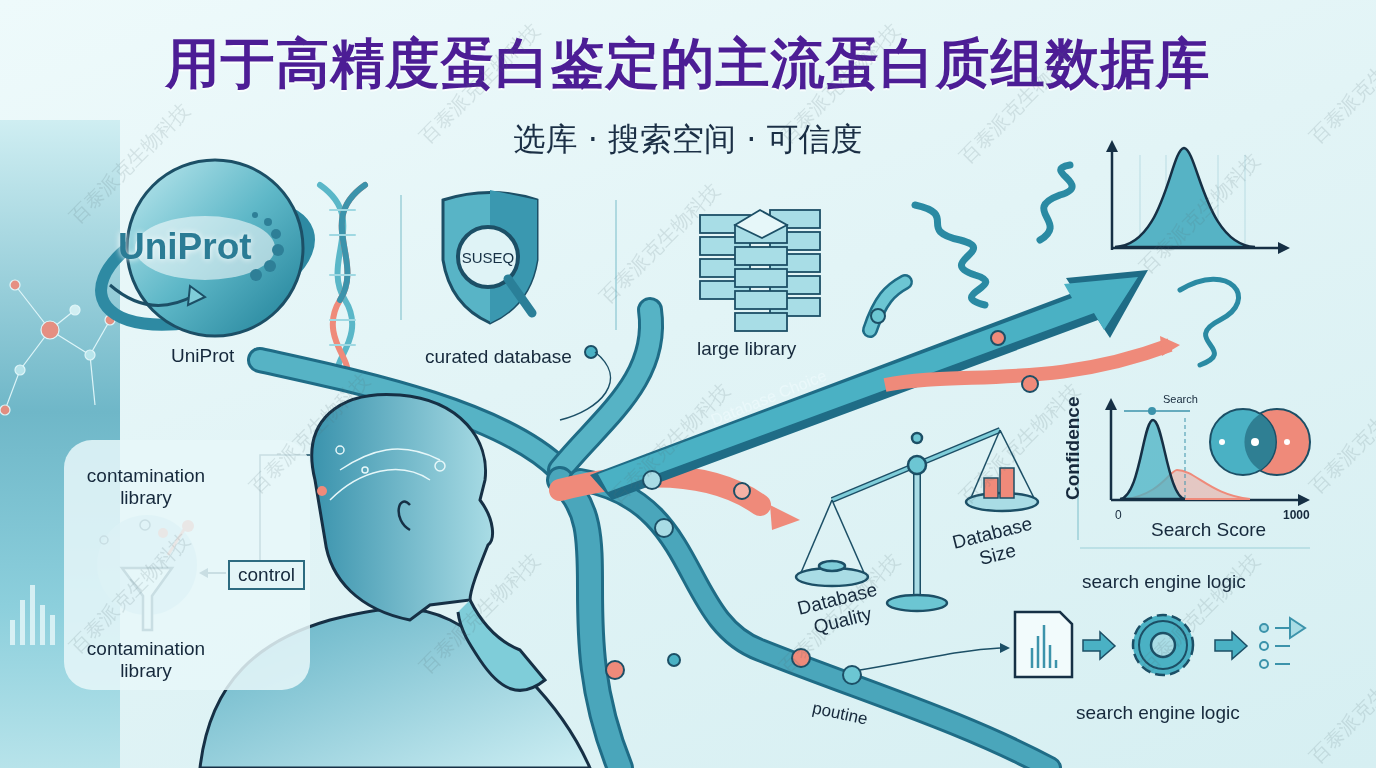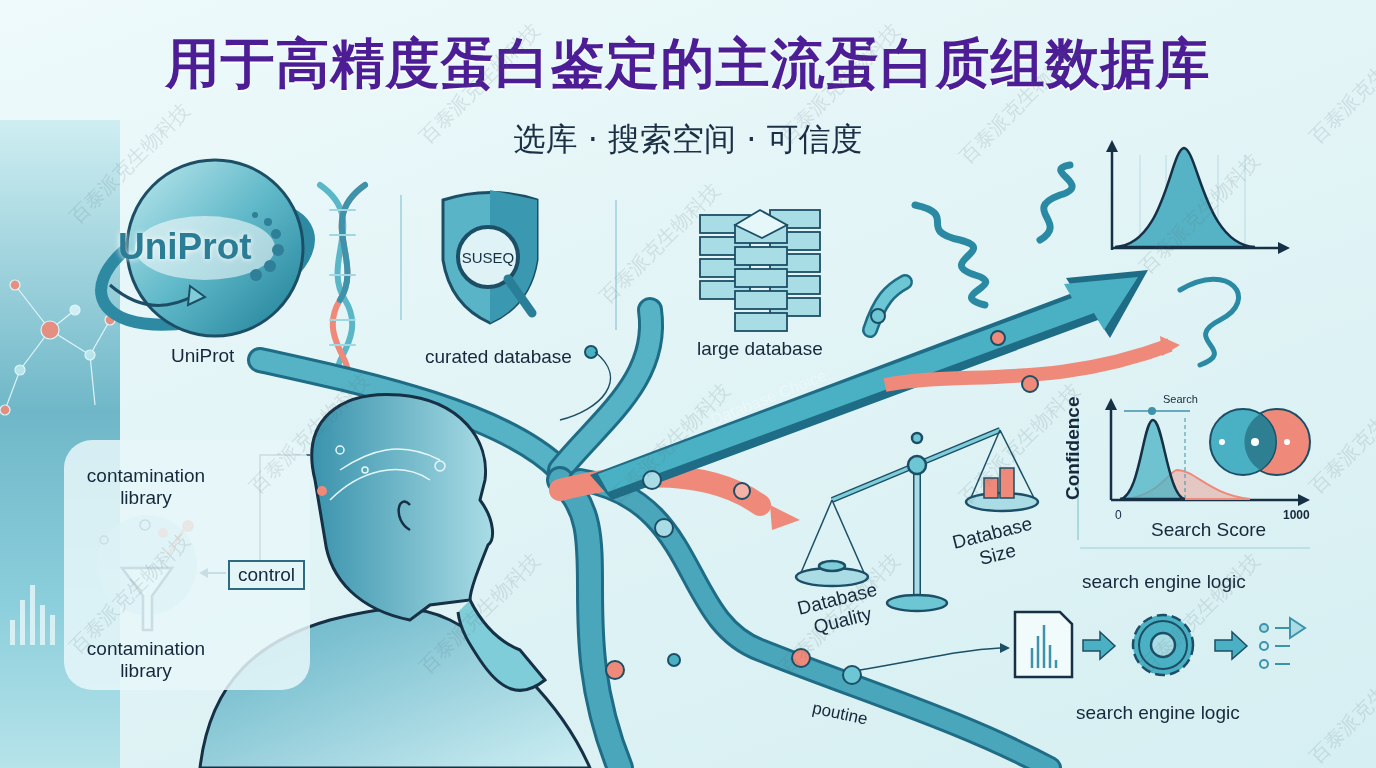--- a/index.html
+++ b/index.html
@@ -319,21 +319,21 @@
   <circle cx="322" cy="491" r="5" fill="#ef8a7a"></circle>
 </svg>
 
 <div class="title">用于高精度蛋白鉴定的主流蛋白质组数据库</div>
 <div class="subtitle">选库 · 搜索空间 · 可信度</div>
 
 <div class="lbl" style="left:118px;top:226px;font-size:37px;font-weight:700;color:#2b7c95;text-shadow:0 0 6px #fff;">UniProt</div>
 <div class="lbl" style="left:171px;top:345px;">UniProt</div>
 
 <div class="lbl" style="left:425px;top:338px;margin-top:8px;">curated database</div>
-<div class="lbl" style="left:697px;top:338px;">large database</div>
+<div class="lbl" style="left:697px;top:338px;">large library</div>
 
 <div class="db-choice">Database Choice</div>
 <div class="poutine">poutine</div>
 
 <div class="contam-panel"></div>
 <div class="lbl center" style="left:84px;top:465px;width:124px;white-space:normal;">contamination library</div>
 <div class="lbl center" style="left:84px;top:638px;width:124px;white-space:normal;">contamination library</div>
 <div class="control-box">control</div>
 
 <div class="lbl center tilt-l" style="left:950px;top:522px;width:90px;white-space:normal;">Database Size</div>

